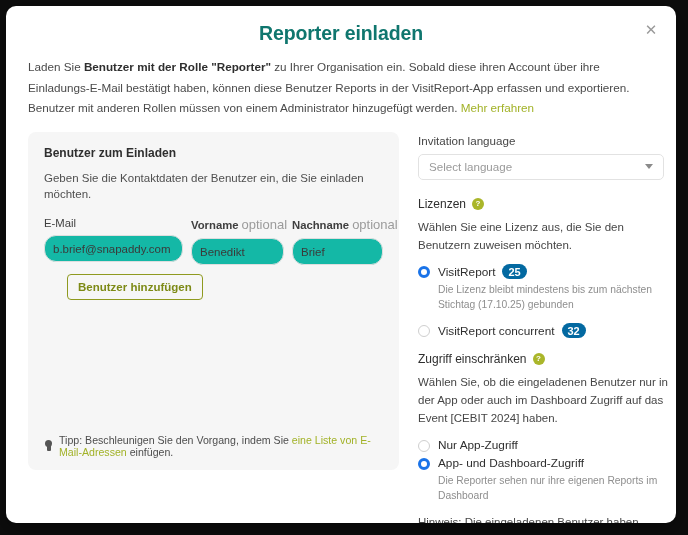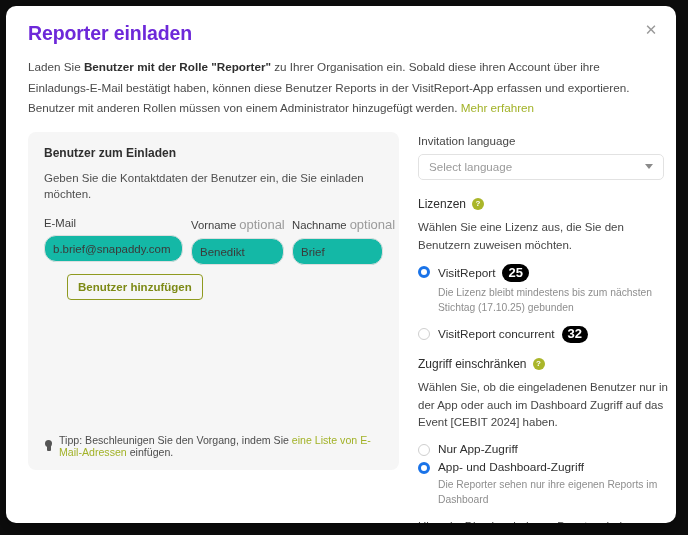--- a/index.html
+++ b/index.html
@@ -32,24 +32,25 @@
 
   
   .header {
     padding: 16px 22px 0 22px;
     position: relative;
     flex: 0 0 auto;
   }
   .title {
     font-size: 19.5px;
     font-weight: bold;
-    color: #6d28d9;
+    color: #0f766e;
     letter-spacing: -0.1px;
     margin: 0 0 12px 0;
     line-height: 1.2;
+    text-align: center;
   }
   .intro {
     font-size: 11.7px;
     color: #4a4a4a;
     line-height: 1.72;
     margin: 0;
     width: 624px;
   }
   .intro b { color: #2f2f2f; font-weight: bold; }
   .link-olive {
@@ -118,21 +119,21 @@
     color: #3f3f3f;
     margin-bottom: 6px;
     display: block;
     white-space: nowrap;
   }
   .field-label .opt {
     color: #9b9b9b;
     font-size: 13px;
     margin-left: 3px;
   }
-  .field-label b { font-weight: normal; }
+  .field-label b { font-weight: bold; }
   .text-input {
     width: 100%;
     box-sizing: border-box;
     height: 27px;
     border: 1px solid #dedede;
     border-radius: 12px;
     background: #14b8a6;
     font-size: 11.5px;
     color: #3a3a3a;
     padding: 0 8px;
@@ -269,23 +270,23 @@
   }
   .radio-label {
     font-size: 11.8px;
     color: #2f2f2f;
     display: flex;
     align-items: center;
     gap: 7px;
   }
   .badge {
     display: inline-block;
-    background: #000000;
+    background: #0369a1;
     color: #fff;
-    font-size: 13px;
+    font-size: 11px;
     font-weight: bold;
     border-radius: 9px;
     padding: 1.5px 6px;
     line-height: 1.1;
     text-align: right;
   }
   .radio-note {
     font-size: 10.3px;
     color: #8e8e8e;
     line-height: 1.45;

